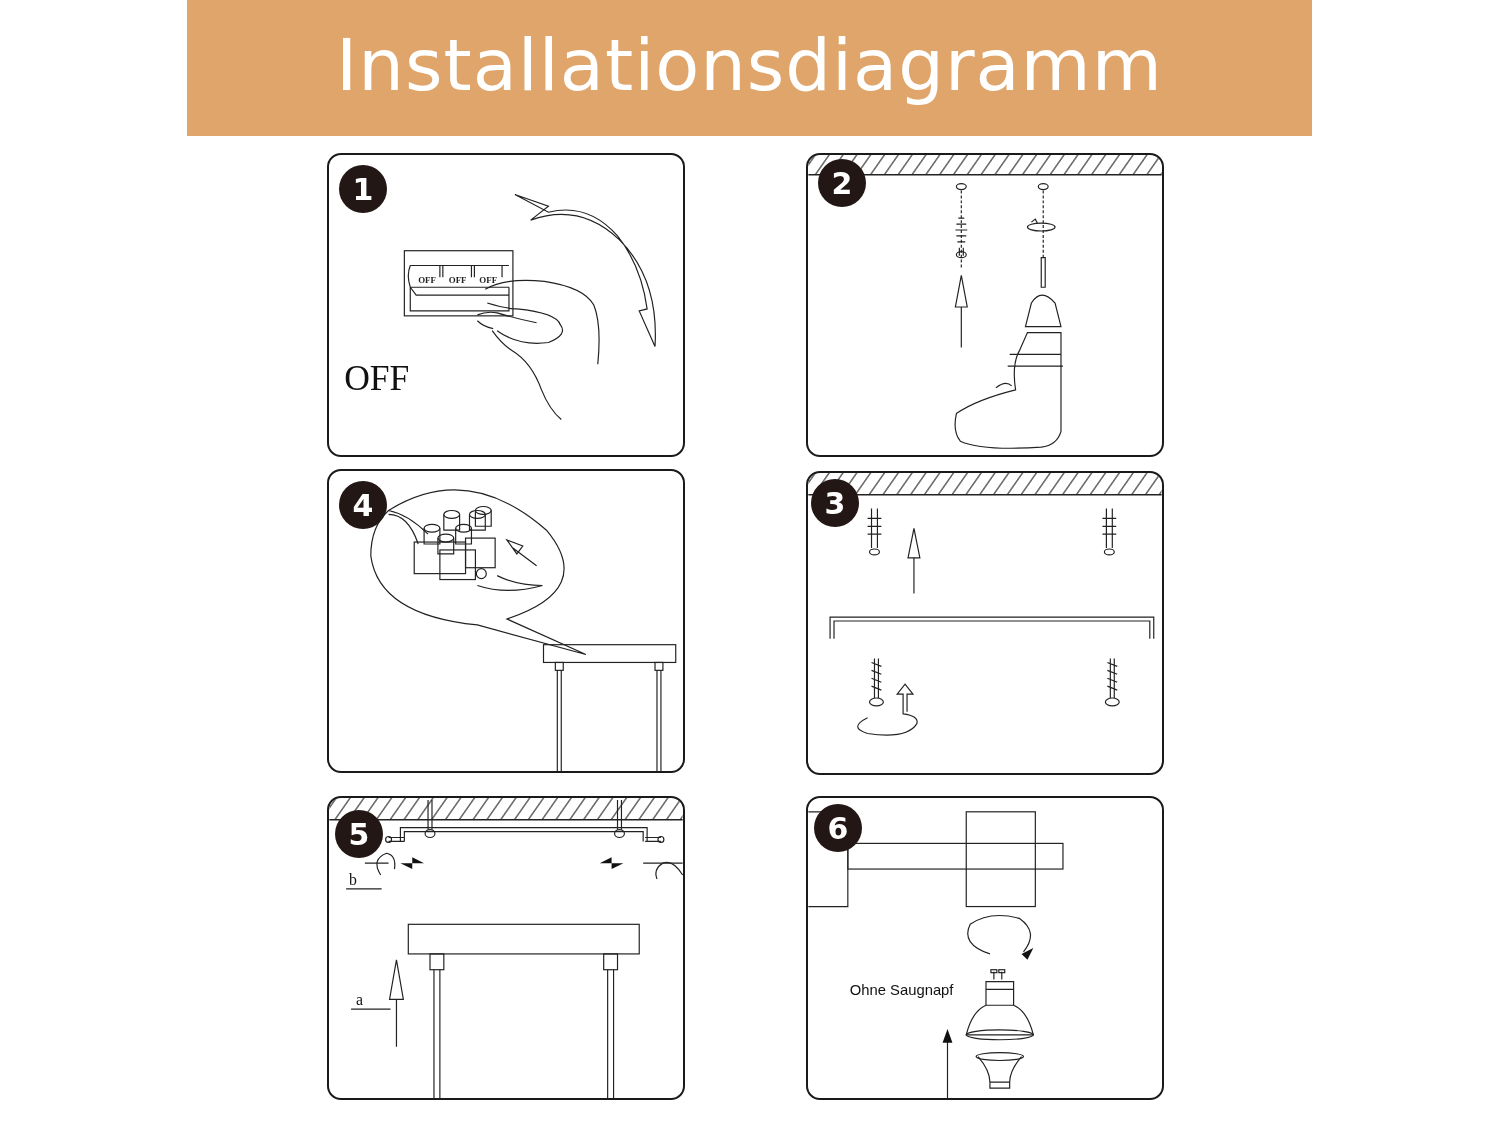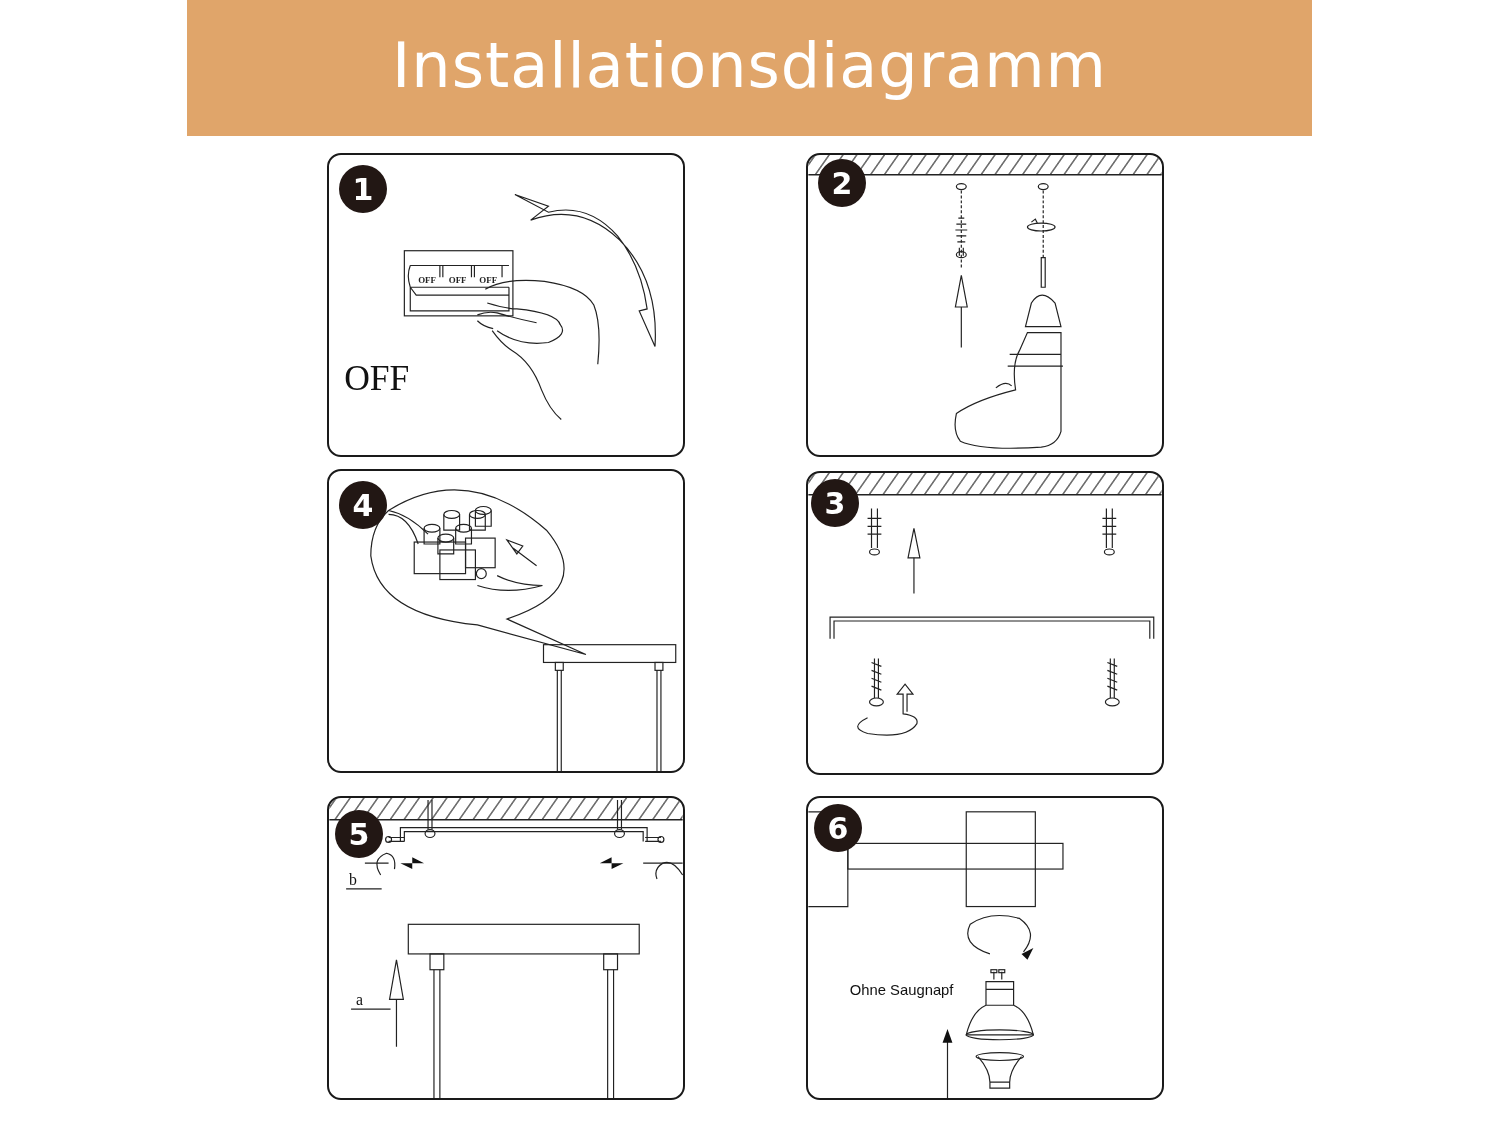--- a/index.html
+++ b/index.html
@@ -1,18 +1,18 @@
 <!DOCTYPE html>
 <html><head>
 <meta charset="utf-8">
 <style>
   html, body { margin: 0; padding: 0; background: #ffffff; }
   body { width: 1500px; height: 1125px; position: relative; overflow: hidden; font-family: "DejaVu Sans", sans-serif; }
   .banner { position: absolute; left: 187px; top: 0; width: 1125px; height: 136px; background: #e0a56a; display: flex; align-items: center; justify-content: center; }
-  .banner-title { color: #ffffff; font-family: "DejaVu Sans", sans-serif; font-size: 62px; letter-spacing: 1px; font-weight: normal; transform: scaleX(1.0); margin-top: -6px; }
+  .banner-title { color: #ffffff; font-family: "DejaVu Sans", sans-serif; font-size: 72px; letter-spacing: 1px; font-weight: normal; transform: scaleX(1.0); margin-top: -6px; }
   .panel { position: absolute; width: 358px; height: 304px; border: 2px solid #1a1a1a; border-radius: 14px; background: #fff; overflow: hidden; box-sizing: border-box; }
   .panel svg { position: absolute; left: 0; top: 0; width: 100%; height: 100%; }
   .badge { position: absolute; width: 48px; height: 48px; border-radius: 50%; background: #221714; color: #fff; font-family: "DejaVu Sans", sans-serif; font-weight: bold; font-size: 30px; display: flex; align-items: center; justify-content: center; z-index: 3; }
   .svg-text-serif { font-family: "Liberation Serif", serif; }
   .svg-text-sans { font-family: "Liberation Sans", sans-serif; }
 </style>
 </head>
 <body>
 
 <div class="banner">

